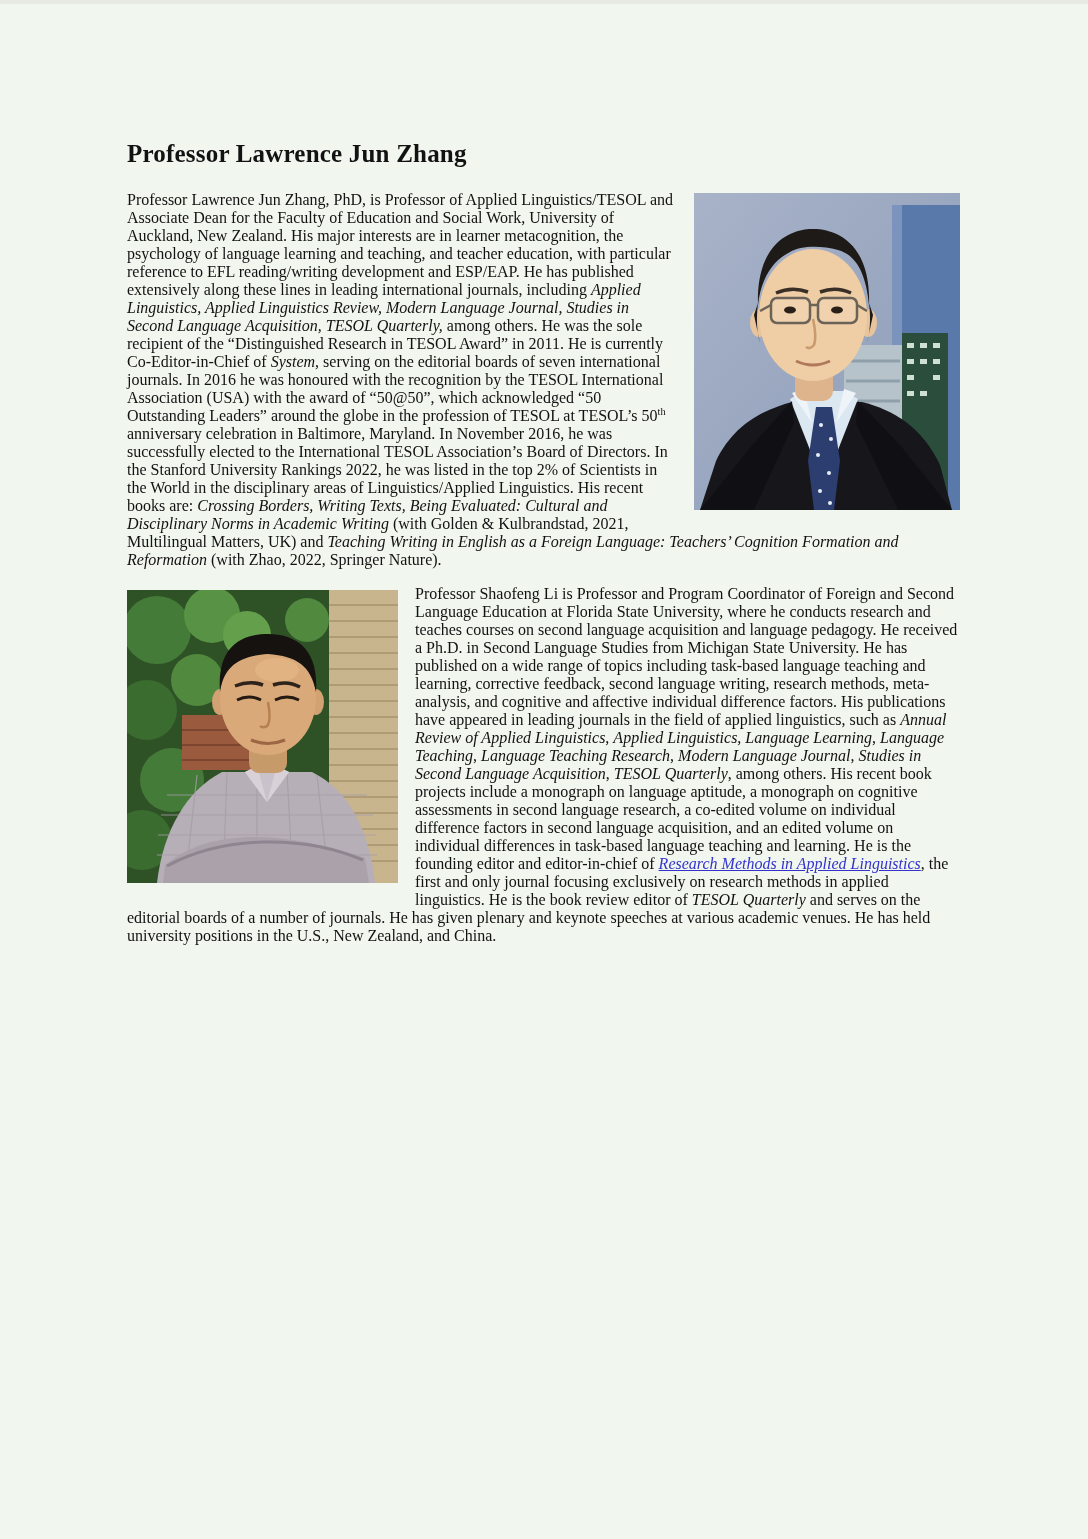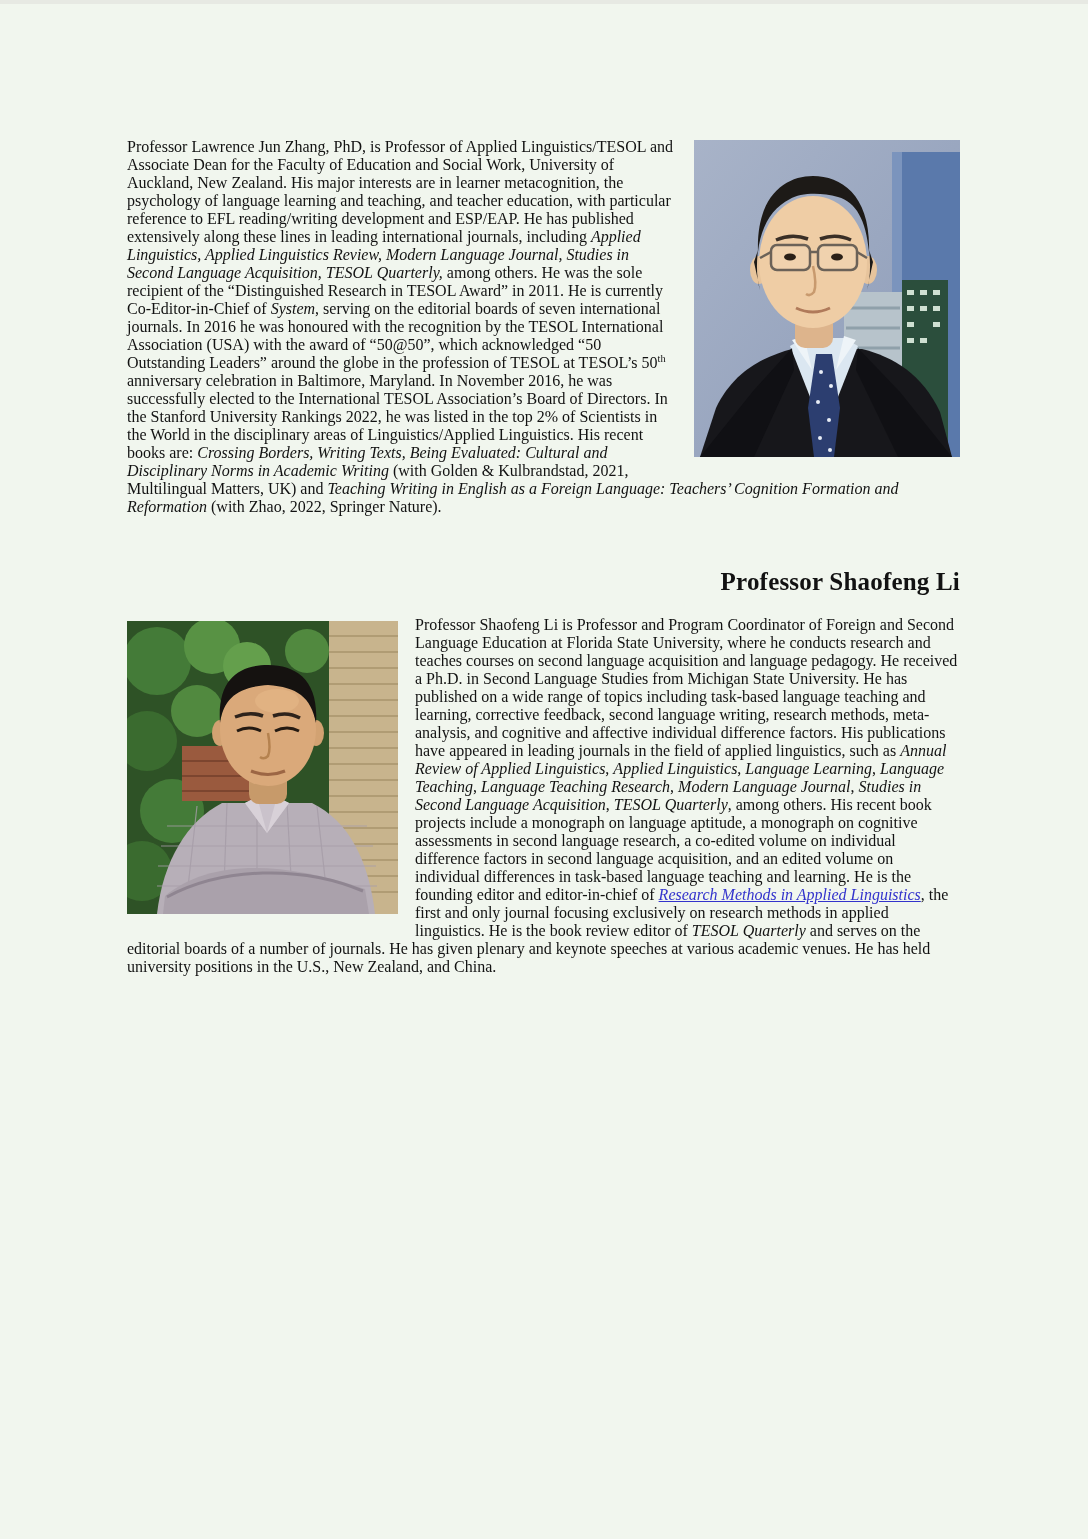--- a/index.html
+++ b/index.html
@@ -48,20 +48,21 @@
   .clear { clear: both; }
 </style>
 </head>
 <body>
 
 <div class="top-strip"></div>
 
 <div class="content">
 
   <section>
+    <h1 class="name-heading">Professor Lawrence Jun Zhang</h1>
 
     <p class="bio">
       </p><figure class="photo-right">
         <svg viewBox="0 0 266 317" preserveAspectRatio="none">
           <defs>
             <linearGradient id="zsky" x1="0" y1="0" x2="1" y2="1">
               <stop offset="0" stop-color="#a8b3c8"></stop>
               <stop offset="1" stop-color="#8c9bb8"></stop>
             </linearGradient>
           </defs>
@@ -138,21 +139,20 @@
           <path d="M119,126 q4,18 1,26 q-4,5 -8,2" stroke="#c89a6e" stroke-width="2.5" fill="none"></path>
           <path d="M102,168 q17,8 34,0" stroke="#b07a5a" stroke-width="3" fill="none"></path>
         </svg>
       </figure>
       <span><span>Professor Lawrence Jun Zhang, PhD, is Professor of Applied Linguistics/TESOL and Associate Dean for the Faculty of Education and Social Work, University of Auckland, New Zealand. His major interests are in learner metacognition, the psychology of language learning and teaching, and teacher education, with particular reference to EFL reading/writing development and ESP/EAP. He has published extensively along these lines in leading international journals, including </span><span class="seg-i">Applied Linguistics, Applied Linguistics Review, Modern Language Journal, Studies in Second Language Acquisition, TESOL Quarterly,</span><span> among others. He was the sole recipient of the “Distinguished Research in TESOL Award” in 2011. He is currently Co-Editor-in-Chief of </span><span class="seg-i">System</span><span>, serving on the editorial boards of seven international journals. In 2016 he was honoured with the recognition by the TESOL International Association (USA) with the award of “50@50”, which acknowledged “50 Outstanding Leaders” around the globe in the profession of TESOL at TESOL’s 50</span><sup>th</sup><span> anniversary celebration in Baltimore, Maryland. In November 2016, he was successfully elected to the International TESOL Association’s Board of Directors. In the Stanford University Rankings 2022, he was listed in the top 2% of Scientists in the World in the disciplinary areas of Linguistics/Applied Linguistics. His recent books are: </span><span class="seg-i">Crossing Borders, Writing Texts, Being Evaluated: Cultural and Disciplinary Norms in Academic Writing</span><span> (with Golden &amp; Kulbrandstad, 2021, Multilingual Matters, UK) and </span><span class="seg-i">Teaching Writing in English as a Foreign Language: Teachers’ Cognition Formation and Reformation</span><span> (with Zhao, 2022, Springer Nature).</span></span>
     <p></p>
     <div class="clear"></div>
   </section>
 
   <section>
-    <h1 class="name-heading right">Professor Shaofeng Li</h1>
 
     <p class="bio">
       </p><figure class="photo-left">
         <svg viewBox="0 0 271 293" preserveAspectRatio="none">
 
           <rect width="271" height="293" fill="#2e5226"></rect>
           <g opacity="0.9">
             <circle cx="30" cy="40" r="34" fill="#47803a"></circle>
             <circle cx="85" cy="25" r="28" fill="#5d9a48"></circle>
             <circle cx="20" cy="120" r="30" fill="#3c6e30"></circle>

